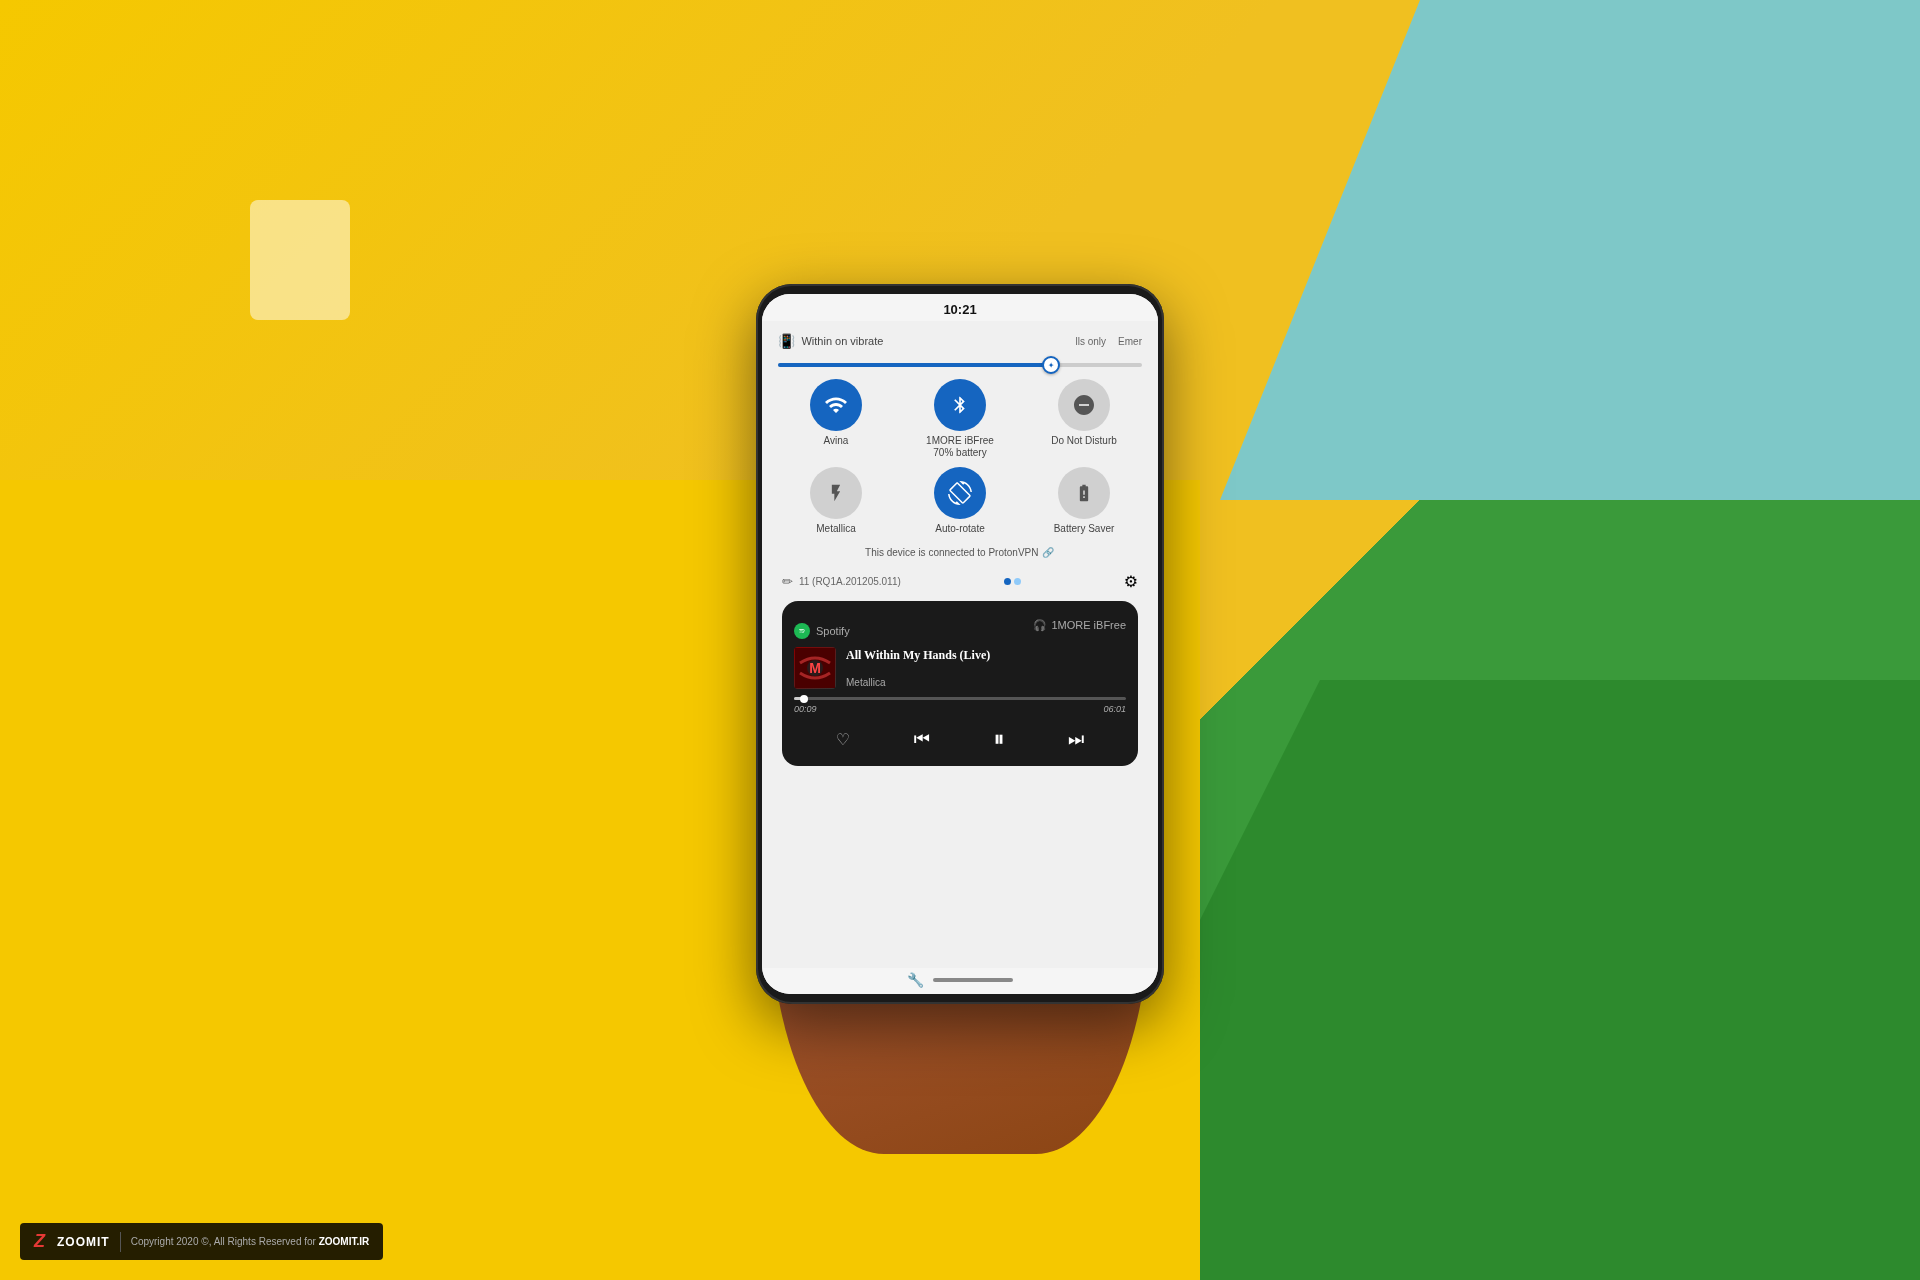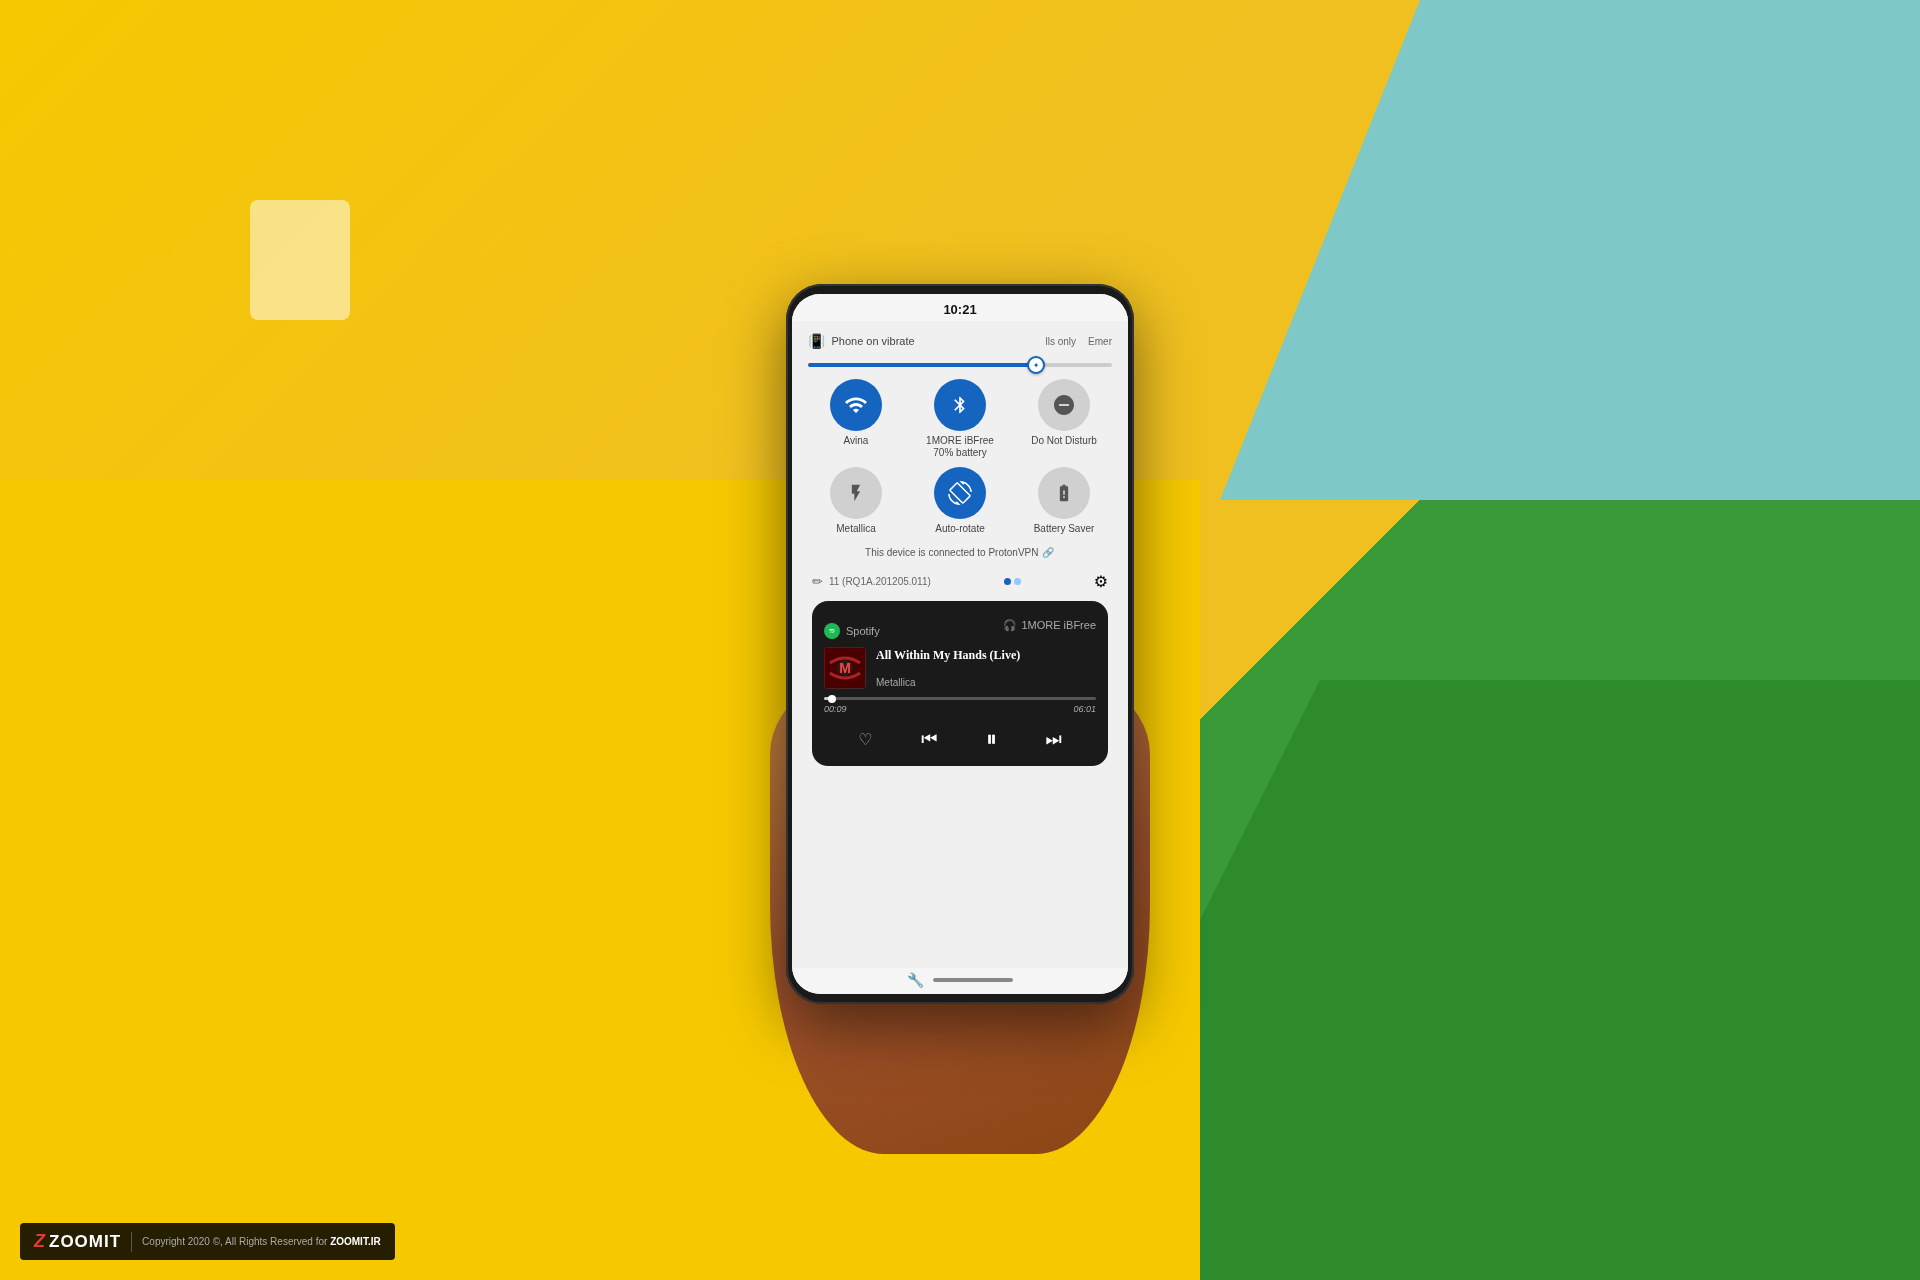--- a/index.html
+++ b/index.html
@@ -62,21 +62,21 @@
       width: 500px;
       height: 950px;
     }
 
     
     .phone-frame {
       position: absolute;
       top: 60px;
       left: 50%;
       transform: translateX(-50%);
-      width: 348px;
+      width: 408px;
       height: 720px;
       background: #1a1a1a;
       border-radius: 36px;
       box-shadow: 0 20px 60px rgba(0,0,0,0.5), inset 0 0 0 2px #333;
       overflow: hidden;
     }
 
     
     .phone-screen {
       position: absolute;
@@ -391,23 +391,24 @@
       gap: 4px;
     }
     .watermark-z {
       color: #e53935;
       font-size: 18px;
       font-weight: 900;
       font-style: italic;
     }
     .watermark-text {
       color: white;
-      font-size: 17px;
+      font-size: 12px;
       font-weight: 700;
       letter-spacing: 1px;
+      margin-left: 8px;
     }
     .watermark-divider {
       width: 1px; height: 20px;
       background: #555;
     }
     .watermark-copy {
       color: #aaa;
       font-size: 10px;
     }
     .watermark-copy strong {
@@ -463,21 +464,21 @@
 
         <div class="status-bar">
           <span>10:21</span>
         </div>
 
         <div class="quick-settings">
 
           <div class="vibrate-row">
             <div class="vibrate-left">
               <span class="vibrate-icon">📳</span>
-              <span>Phone on vibrate</span>
+              <span>Within on vibrate</span>
             </div>
             <div class="vibrate-right">
               <span style="cursor:pointer;">lls only</span>
               <span style="cursor:pointer;">Emer</span>
             </div>
           </div>
 
           <div class="brightness-row">
             <div class="brightness-track">
               <div class="brightness-fill"></div>

